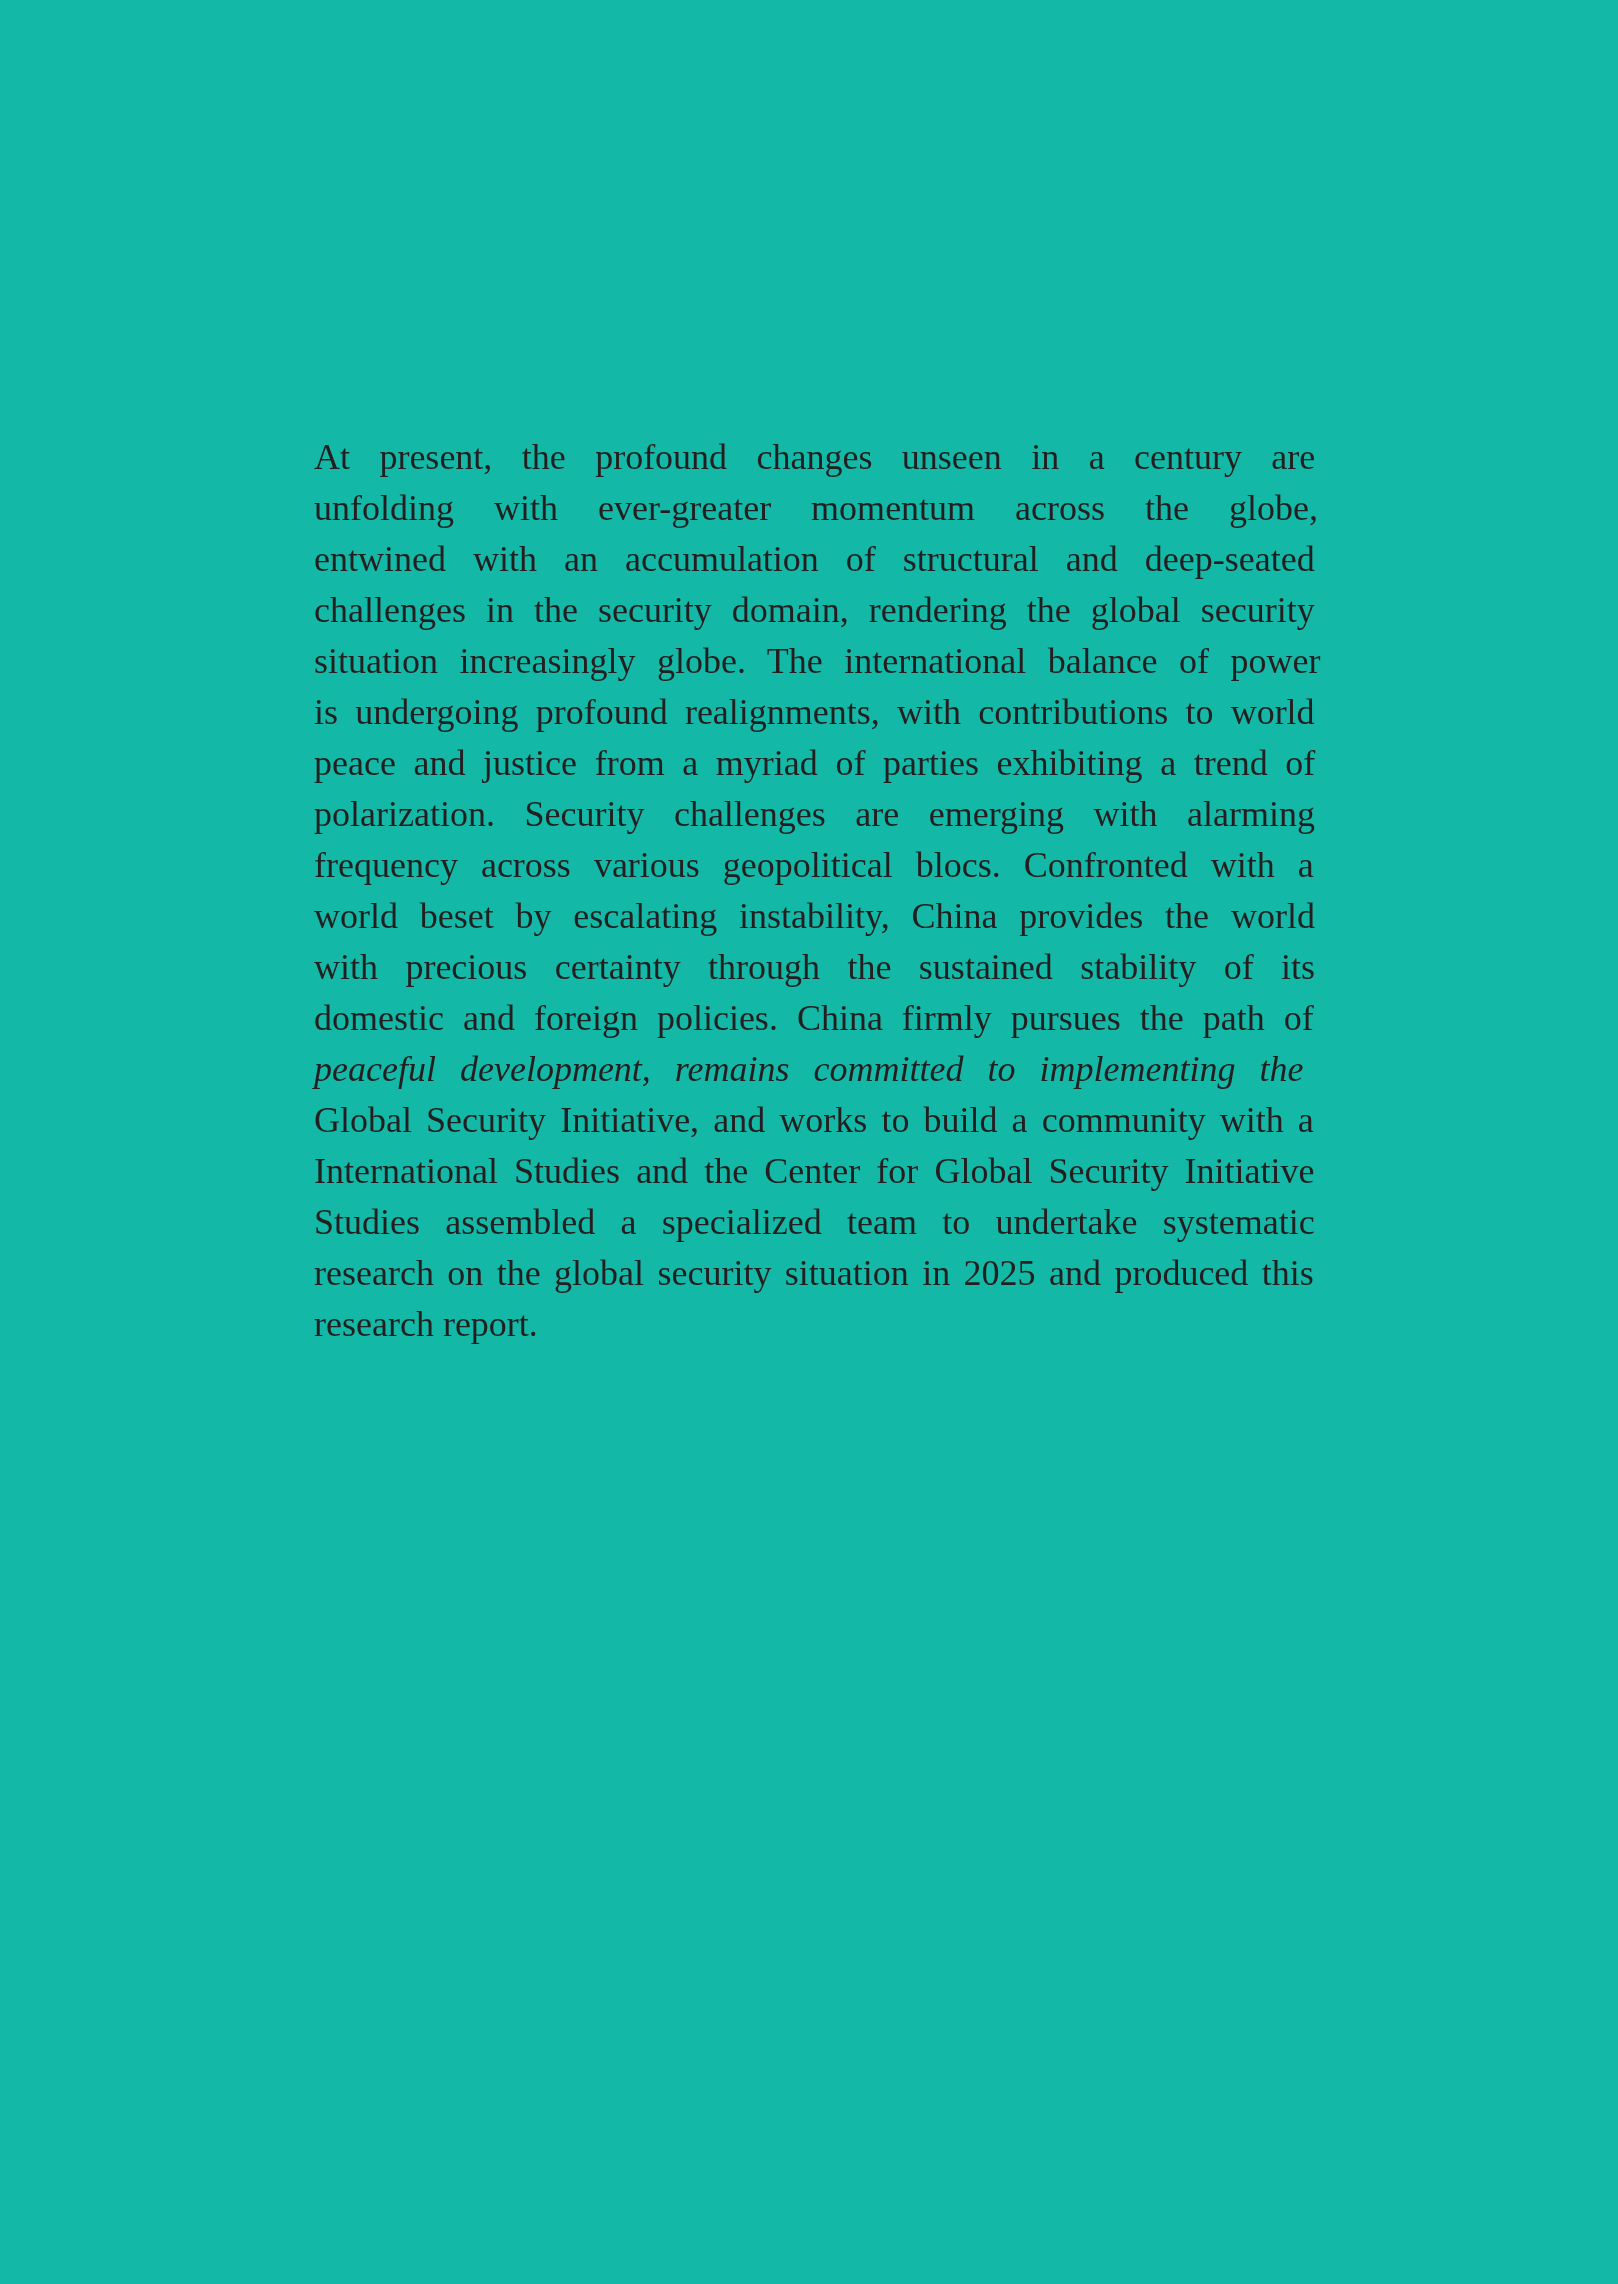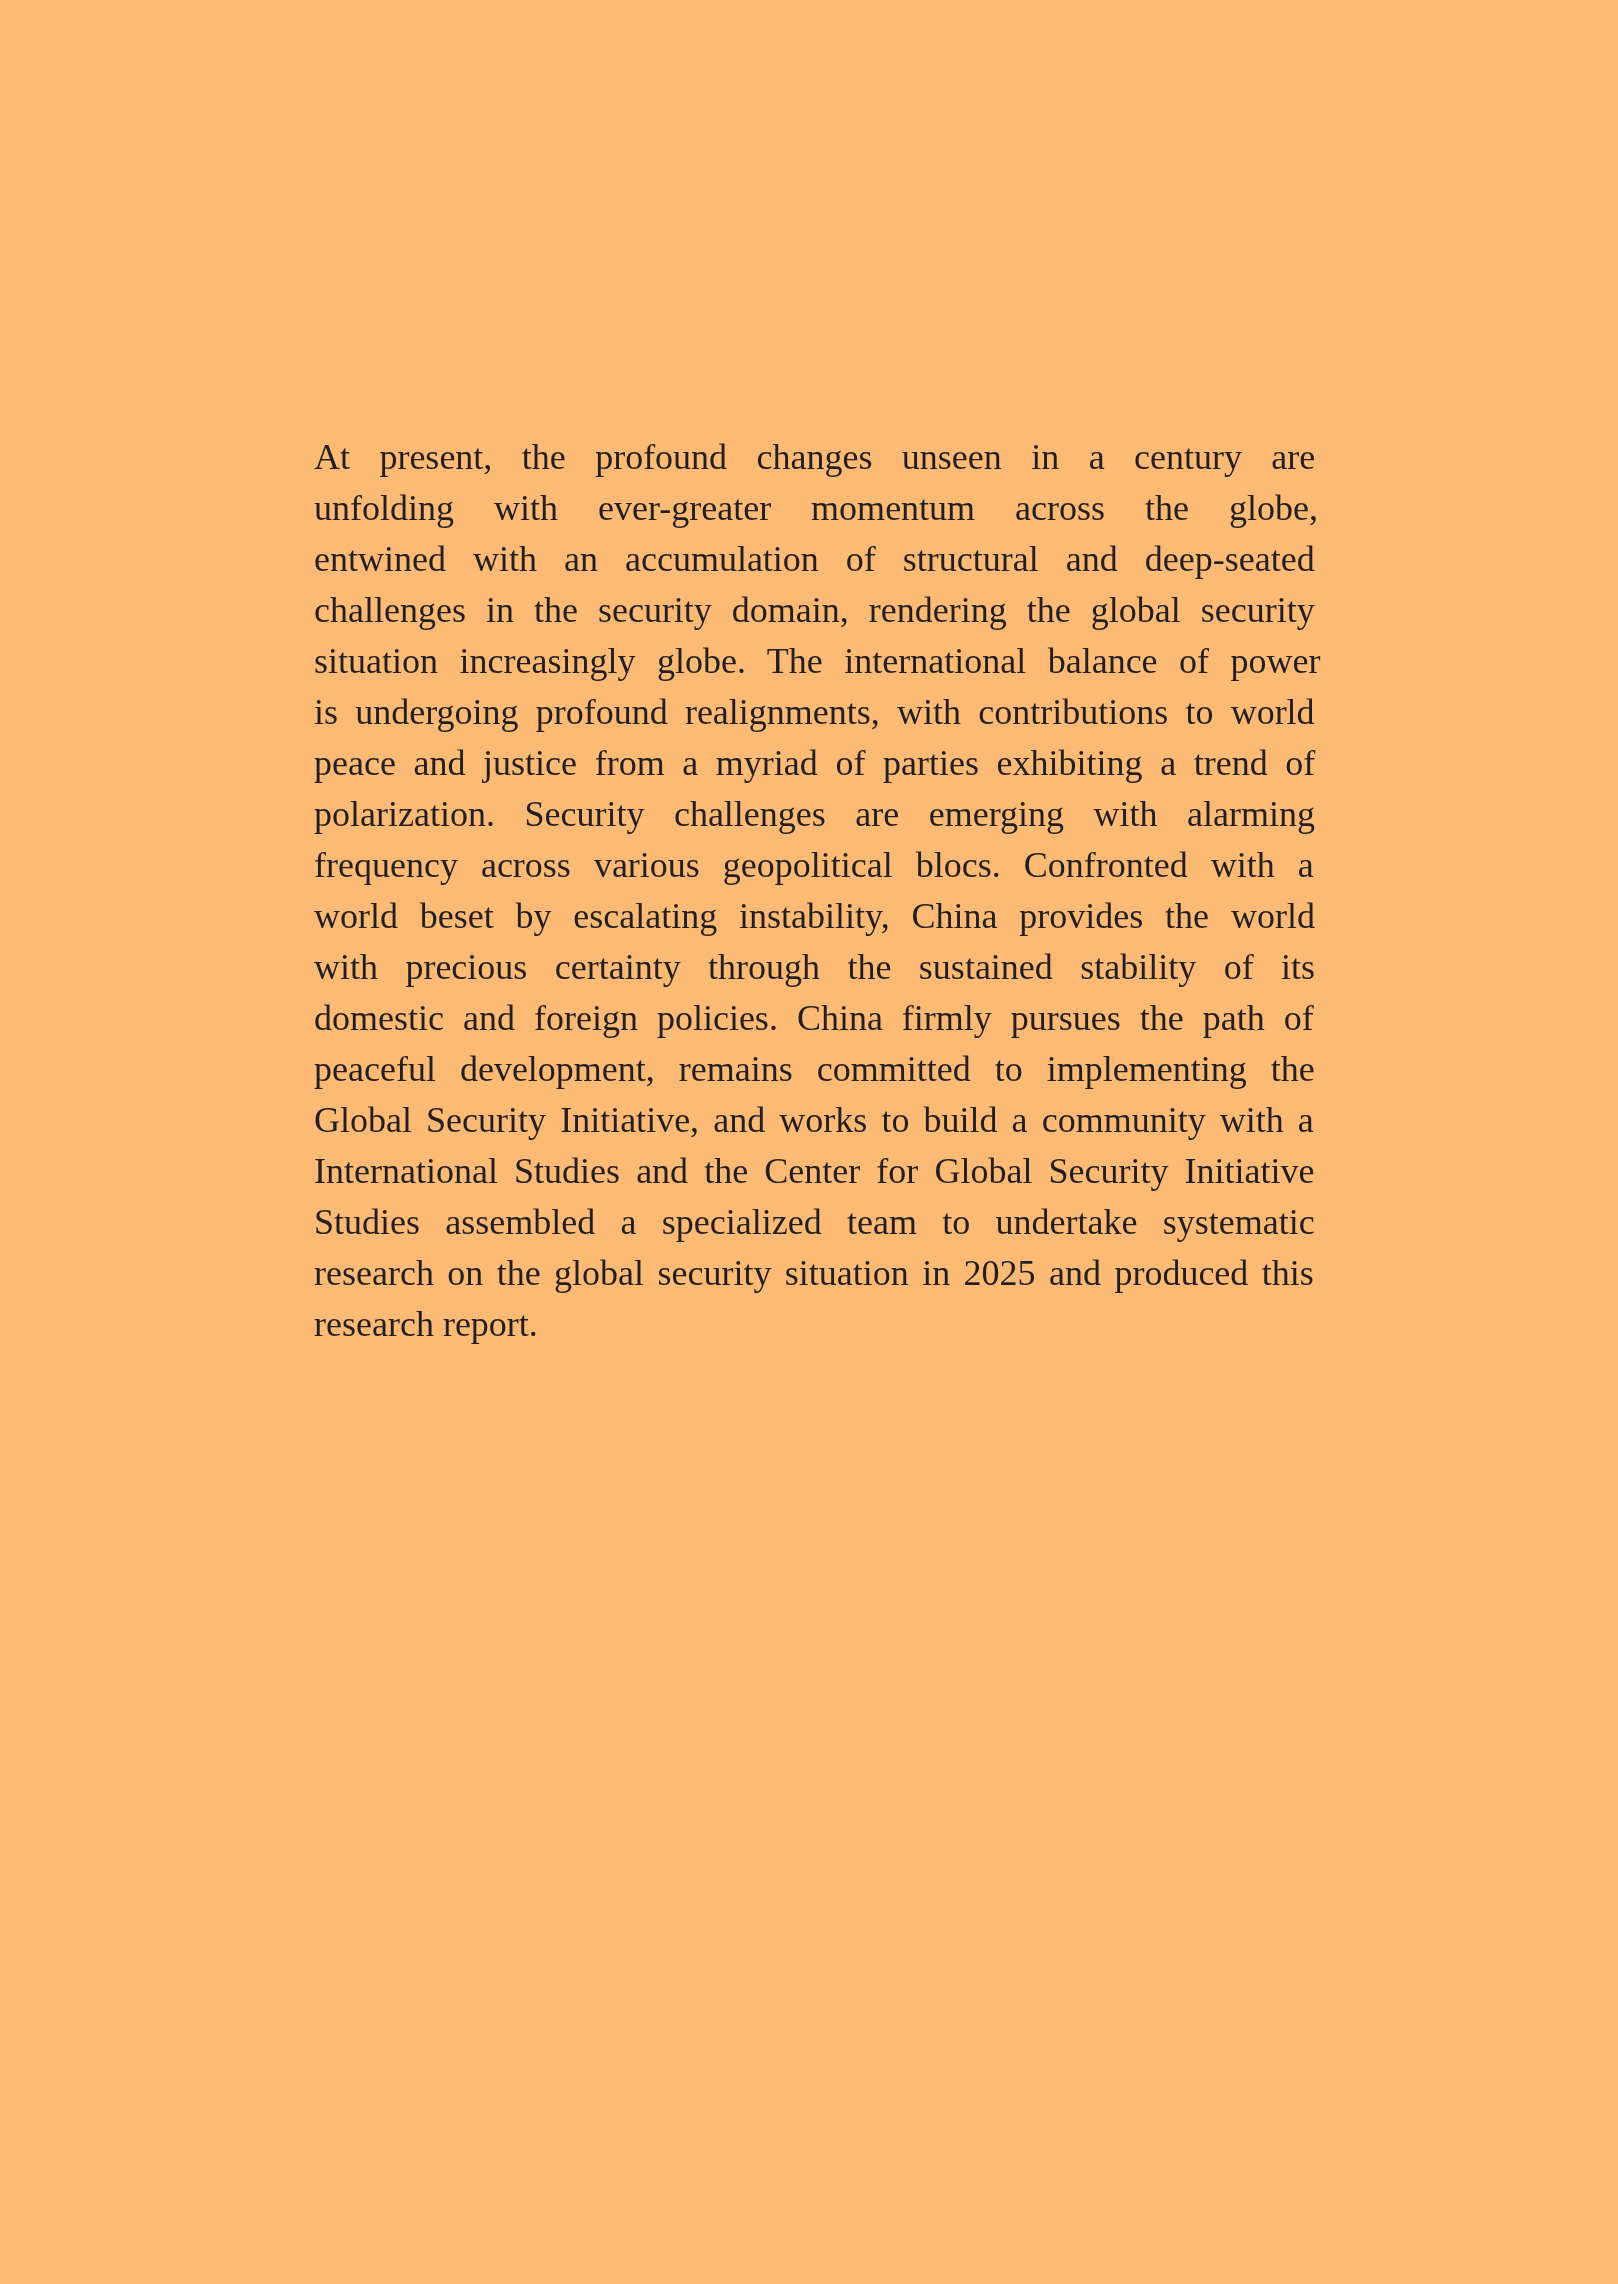--- a/index.html
+++ b/index.html
@@ -11,21 +11,21 @@
       width: 1618px;
       height: 2284px;
       position: relative;
       overflow: hidden;
     }
     .page {
       position: absolute;
       left: 0; top: 0;
       width: 1618px;
       height: 2284px;
-      background: #fdba74;
+      background: #14b8a6;
     }
     .text-block {
       position: absolute;
       left: 314px;
       top: 432px;
       width: 1007px;
     }
     .line {
       display: block;
       font-family: "Liberation Serif", "DejaVu Serif", serif;
@@ -51,21 +51,21 @@
     <span class="line" style="white-space: nowrap; display: block; text-align-last: left; word-spacing: 18px;">entwined with an accumulation of structural and deep-seated</span>
     <span class="line" style="white-space: nowrap; display: block; text-align-last: left; word-spacing: 11px;">challenges in the security domain, rendering the global security</span>
     <span class="line" style="white-space: nowrap; display: block; text-align-last: left; word-spacing: 12.5px;">situation increasingly globe. The international balance of power</span>
     <span class="line" style="white-space: nowrap; display: block; text-align-last: left; word-spacing: 8.2px;">is undergoing profound realignments, with contributions to world</span>
     <span class="line" style="white-space: nowrap; display: block; text-align-last: left; word-spacing: 8.6px;">peace and justice from a myriad of parties exhibiting a trend of</span>
     <span class="line" style="white-space: nowrap; display: block; text-align-last: left; word-spacing: 20.5px;">polarization. Security challenges are emerging with alarming</span>
     <span class="line" style="white-space: nowrap; display: block; text-align-last: left; word-spacing: 14px;">frequency across various geopolitical blocs. Confronted with a</span>
     <span class="line" style="white-space: nowrap; display: block; text-align-last: left; word-spacing: 12.8px;">world beset by escalating instability, China provides the world</span>
     <span class="line" style="white-space: nowrap; display: block; text-align-last: left; word-spacing: 18.4px;">with precious certainty through the sustained stability of its</span>
     <span class="line" style="white-space: nowrap; display: block; text-align-last: left; word-spacing: 10px;">domestic and foreign policies. China firmly pursues the path of</span>
-    <span class="line" style="white-space: nowrap; display: block; text-align-last: left; word-spacing: 15px;">peaceful development, remains committed to implementing the</span>
+    <span class="line" style="white-space: nowrap; display: block; text-align-last: left; word-spacing: 15px; font-style: italic;">peaceful development, remains committed to implementing the</span>
     <span class="line" style="white-space: nowrap; display: block; text-align-last: left; word-spacing: 5.1px;">Global Security Initiative, and works to build a community with a</span>
     <span class="line" style="white-space: nowrap; display: block; text-align-last: left; word-spacing: 7.1px;">International Studies and the Center for Global Security Initiative</span>
     <span class="line" style="white-space: nowrap; display: block; text-align-last: left; word-spacing: 16.3px; font-family: Liberation Serif, serif;">Studies assembled a specialized team to undertake systematic</span>
     <span class="line" style="white-space: nowrap; display: block; text-align-last: left; word-spacing: 4.4px;">research on the global security situation in 2025 and produced this</span>
     <span class="line last">research report.</span>
   </div>
 </div>
 
 
 </body></html>

